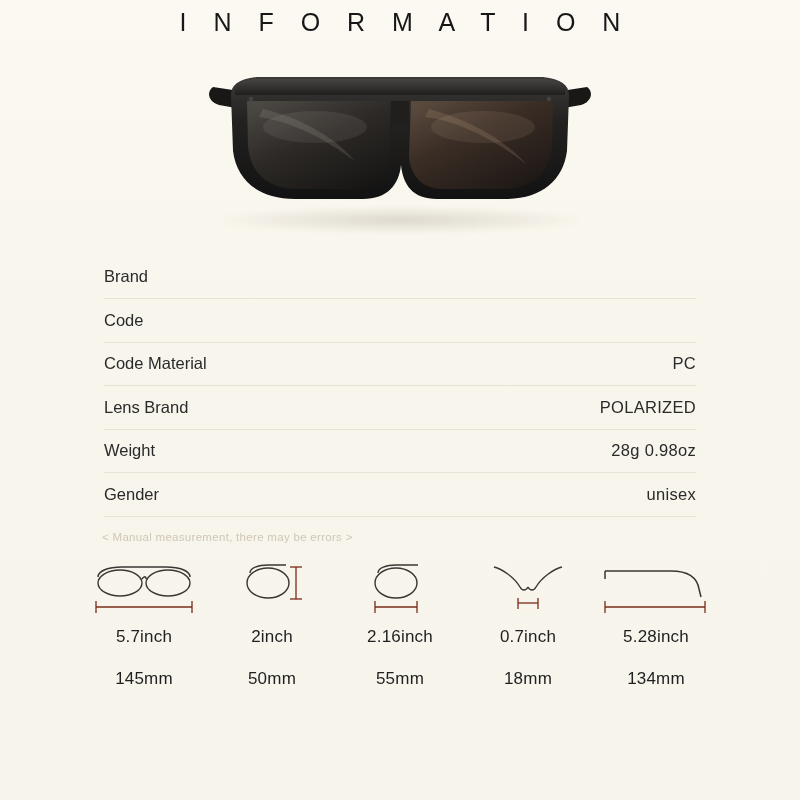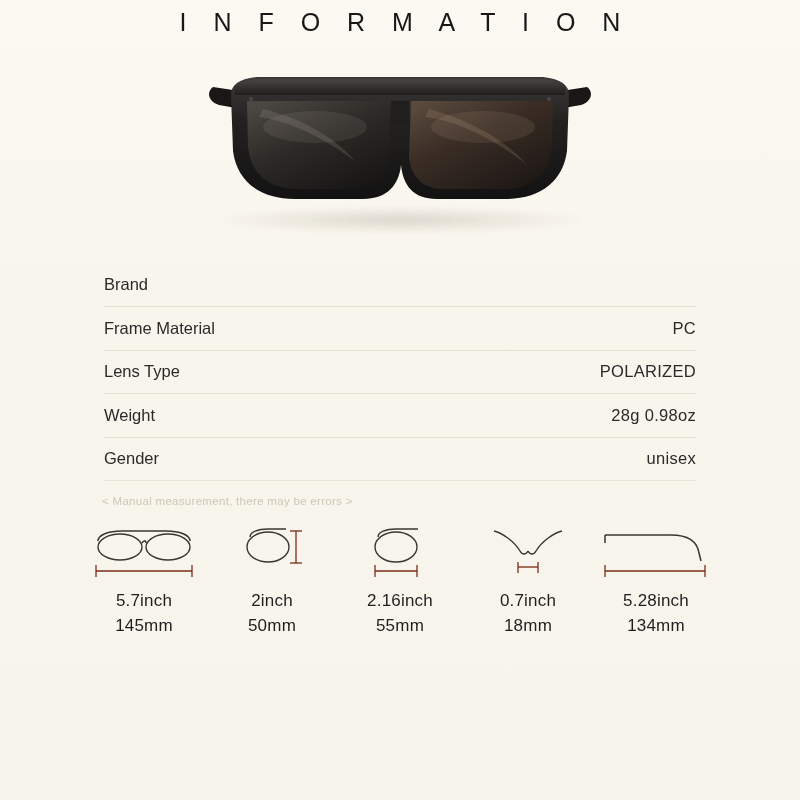--- a/index.html
+++ b/index.html
@@ -54,21 +54,21 @@
     top: 152px;
     transform: translateX(-50%);
     width: 360px;
     height: 26px;
     background: radial-gradient(ellipse at center, rgba(120,110,95,0.22) 0%, rgba(160,150,135,0.06) 60%, rgba(255,255,255,0) 75%);
     filter: blur(2px);
   }
 
   
   .spec-table {
-    margin: 8px auto;
+    margin: 0 auto;
     width: 592px;
     border-collapse: collapse;
   }
   .spec-table tr {
     height: 43.5px;
   }
   .spec-table td {
     border-bottom: 1px solid #e7e2d6;
     font-size: 16.5px;
     color: #2a2a2a;
@@ -114,21 +114,21 @@
     align-items: flex-end;
     justify-content: center;
   }
   .dim-text {
     font-size: 17px;
     color: #1f1f1f;
     margin-top: 8px;
     letter-spacing: 0.2px;
   }
   .dim-text.mm {
-    margin-top: 5px;
+    margin-top: 22px;
   }
 </style>
 </head>
 <body>
 
 <div class="page">
 
   <div class="title">I N F O R M A T I O N</div>
 
   <div class="glasses-wrap">
@@ -185,25 +185,29 @@
     </svg>
   </div>
 
   <table class="spec-table">
     <tbody>
       <tr>
         <td class="spec-label">Brand</td>
         <td class="spec-value"></td>
       </tr>
       <tr>
-        <td class="spec-label">Frame Material</td>
+        <td class="spec-label">Code</td>
+        <td class="spec-value"></td>
+      </tr>
+      <tr>
+        <td class="spec-label">Code Material</td>
         <td class="spec-value">PC</td>
       </tr>
       <tr>
-        <td class="spec-label">Lens  Type</td>
+        <td class="spec-label">Lens  Brand</td>
         <td class="spec-value">POLARIZED</td>
       </tr>
       <tr>
         <td class="spec-label">Weight</td>
         <td class="spec-value">28g   0.98oz</td>
       </tr>
       <tr>
         <td class="spec-label">Gender</td>
         <td class="spec-value">unisex</td>
       </tr>

